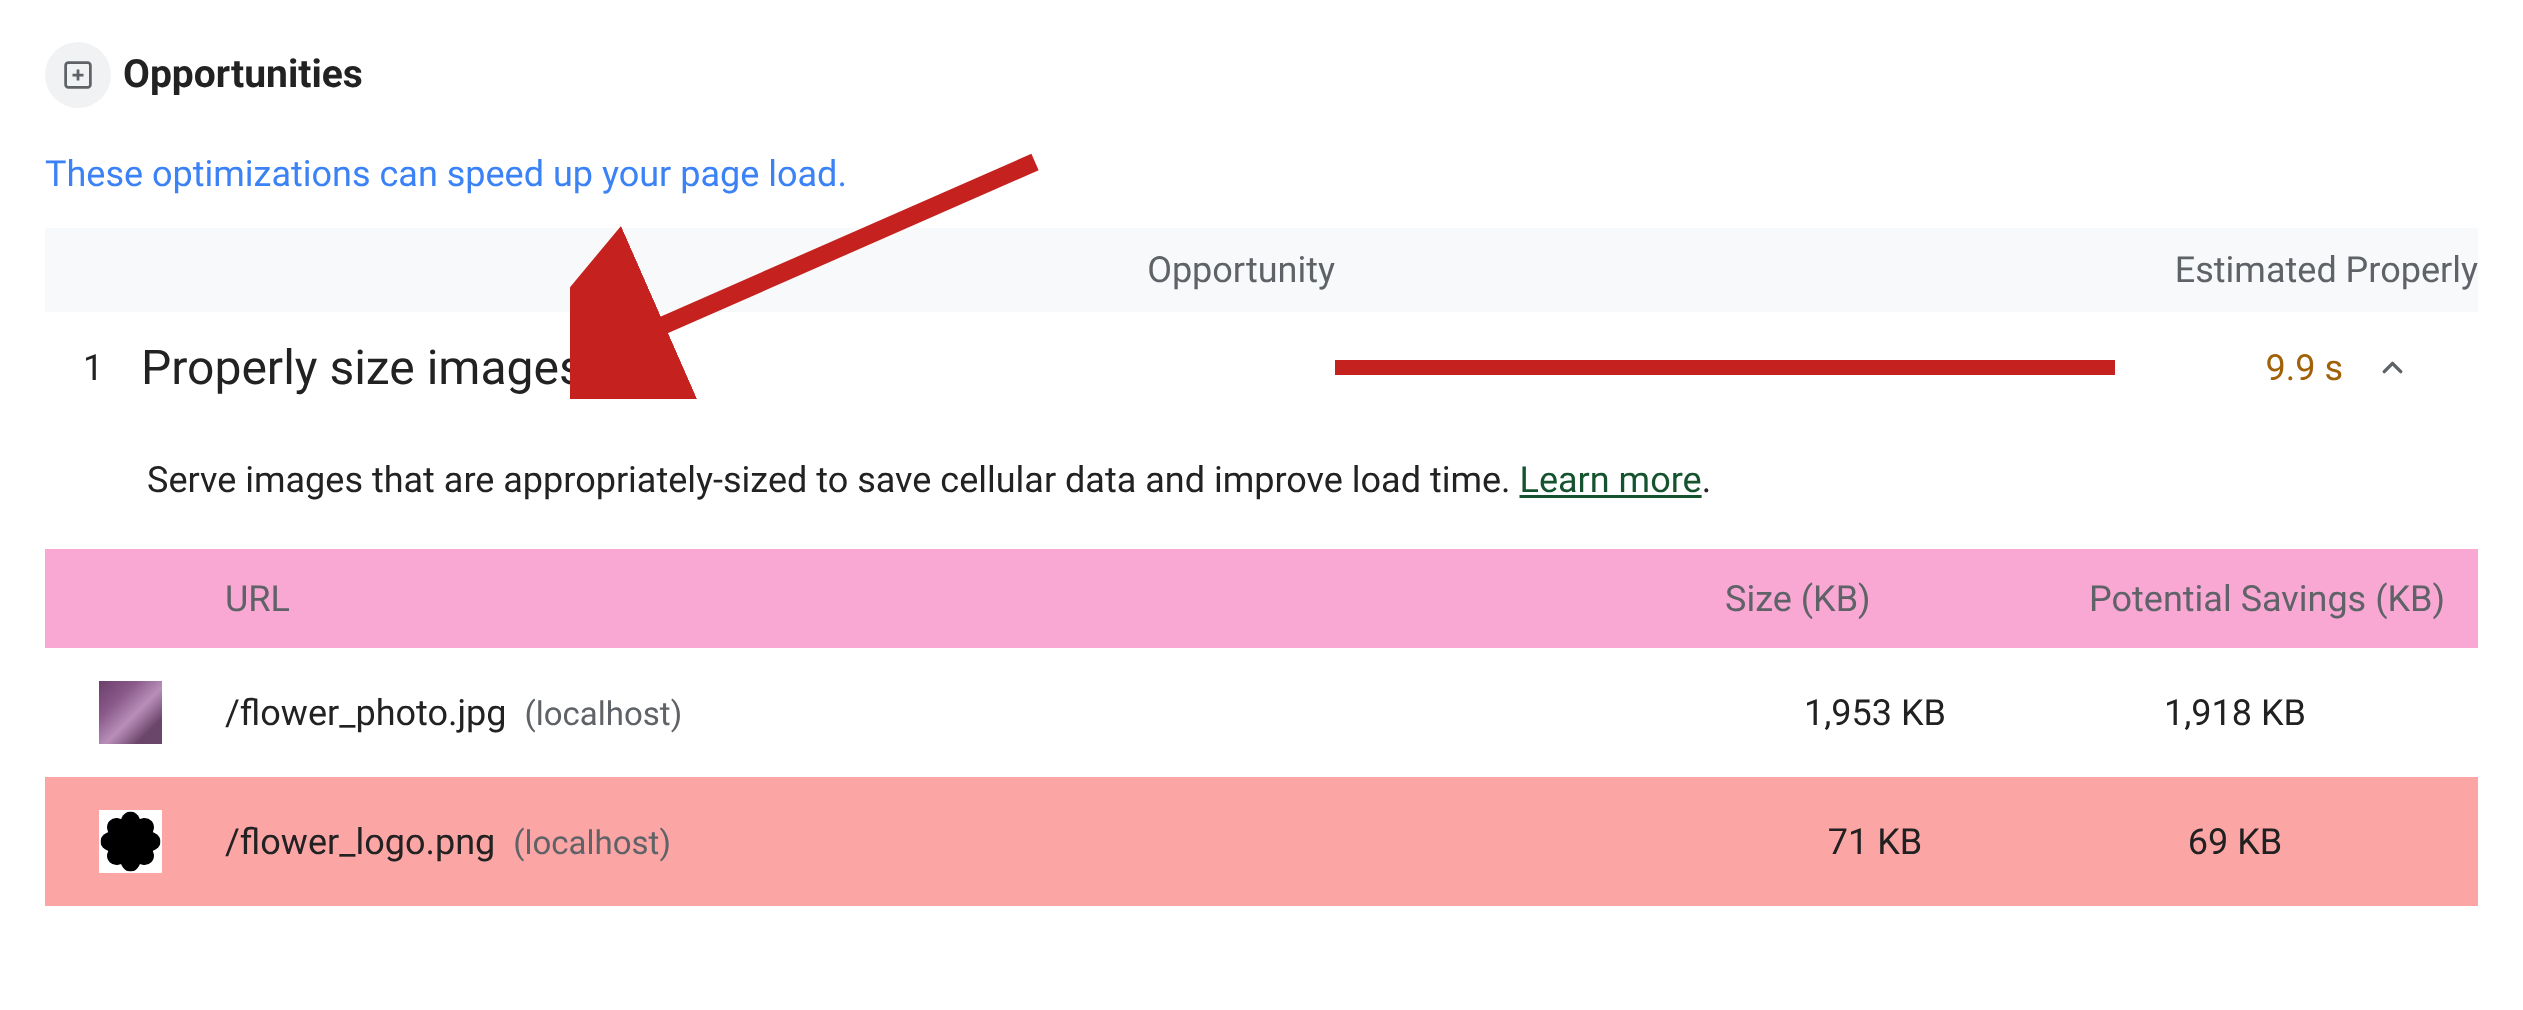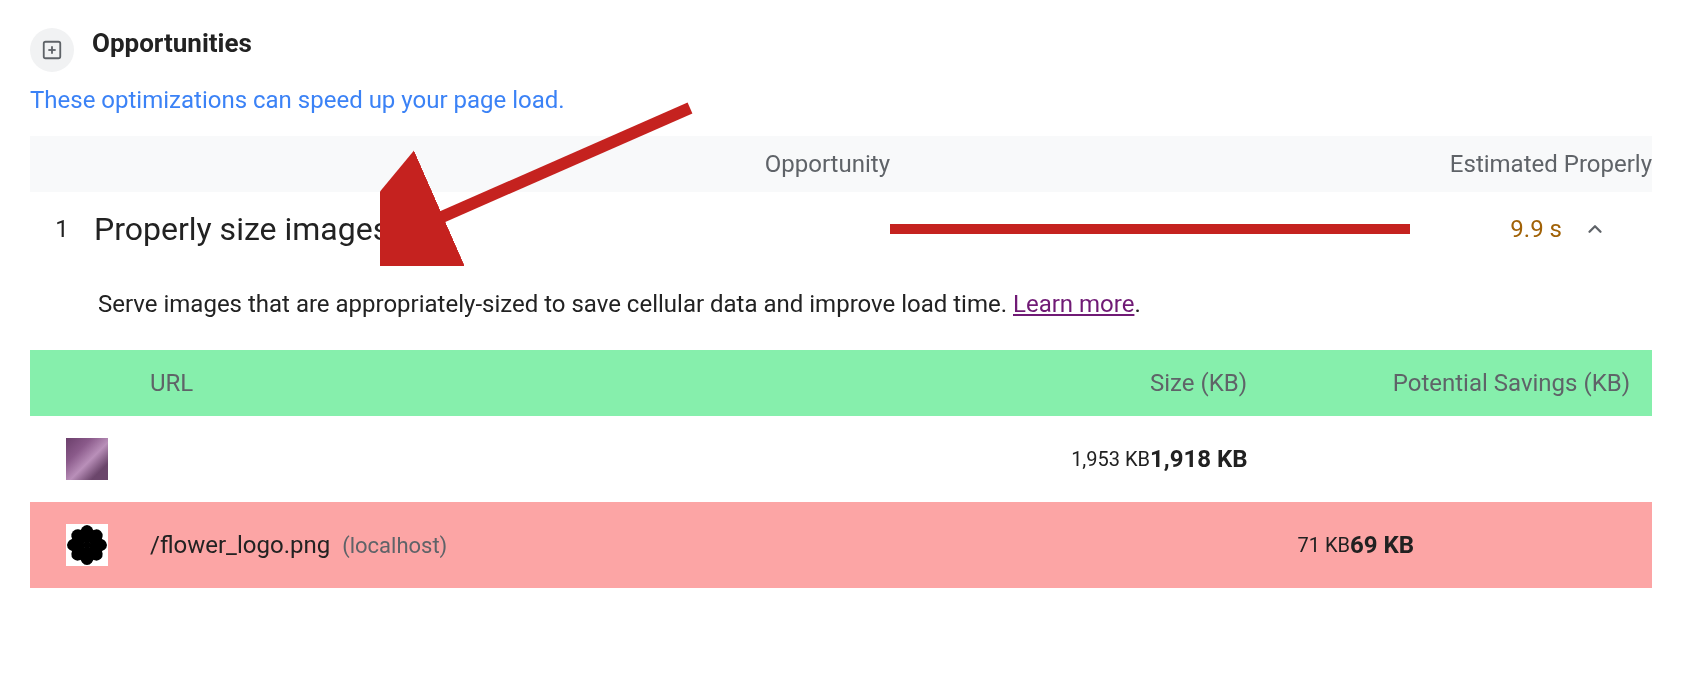--- a/index.html
+++ b/index.html
@@ -7,23 +7,23 @@
   body {
     font-family: Roboto, "Helvetica Neue", Arial, sans-serif;
     background: #fff;
     color: #212121;
     width: 1682px;
   }
   .wrap { padding: 28px 30px 20px 30px; position: relative; }
 
   .section-header {
     display: flex;
-    align-items: flex-start;
-    gap: 18px;
-    margin-bottom: 14px;
+    align-items: center;
+    gap: 8px;
+    margin-bottom: 30px;
   }
   .section-icon {
     width: 44px; height: 44px;
     border-radius: 50%;
     background: #f1f2f3;
     display: flex; align-items: center; justify-content: center;
   }
   .section-title {
     font-size: 26px;
     font-weight: 700;
@@ -61,30 +61,30 @@
   .opp-bar { flex: 1; height: 10px; background: #c5221f; }
   .opp-val { font-size: 24px; color: #a16207; text-align: right; padding-right: 8px; }
   .chevron-cell { text-align: center; color: #5f6368; }
   .chevron-cell svg { vertical-align: middle; }
 
   .opp-desc {
     font-size: 24px;
     color: #222;
     padding: 28px 0 32px 68px;
   }
-  .opp-desc a { color: #701a75; text-decoration: underline; }
+  .opp-desc a { color: #14532d; text-decoration: underline; }
 
   .table {
     border-collapse: collapse;
     width: 100%;
   }
   .table-head {
     display: grid;
     grid-template-columns: 120px 1fr 200px 280px;
-    background: #86efac;
+    background: #f9a8d4;
     padding: 18px 22px 18px 0;
     align-items: center;
   }
   .table-head .th {
     font-size: 24px;
     color: #5f6368;
   }
   .th-url { padding-left: 0; }
   .th-size { }
   .th-savings { text-align: right; line-height: 1.25; }
@@ -102,22 +102,22 @@
     background: #ddd;
     display: inline-flex; align-items: center; justify-content: center;
     overflow: hidden;
   }
   .thumb.photo {
     background: linear-gradient(135deg, #6b3f6b 0%, #8a5a8a 30%, #b98fb9 55%, #6b466b 80%);
   }
   .thumb.logo { background: #fff; }
   .url-cell { font-size: 24px; color: #222; }
   .url-host { color: #5f6368; font-size: 22px; margin-left: 6px; }
-  .size-cell { font-size: 20px; text-align: right; }
-  .savings-cell { font-size: 24px; text-align: left; font-weight: bold; }
+  .size-cell { font-size: 24px; text-align: center; }
+  .savings-cell { font-size: 24px; text-align: center; }
 
   
   .annot-arrow {
     position: absolute;
     left: 380px;
     top: 96px;
     pointer-events: none;
   }
 </style>
 </head>
@@ -165,20 +165,24 @@
     <div class="table-head">
       <div></div>
       <div class="th th-url">URL</div>
       <div class="th th-size">Size (KB)</div>
       <div class="th th-savings">Potential Savings (KB)</div>
     </div>
 
     <div class="table-row">
       <div class="thumb-cell">
         <div class="thumb photo"></div>
+      </div>
+      <div class="url-cell">
+        <span>/flower_photo.jpg</span>
+        <span class="url-host">(localhost)</span>
       </div>
       <div class="size-cell">1,953 KB</div>
       <div class="savings-cell">1,918 KB</div>
     </div>
 
     <div class="table-row alt">
       <div class="thumb-cell">
         <div class="thumb logo">
           <svg width="40" height="40" viewBox="0 0 64 64">
             <g fill="#000">

